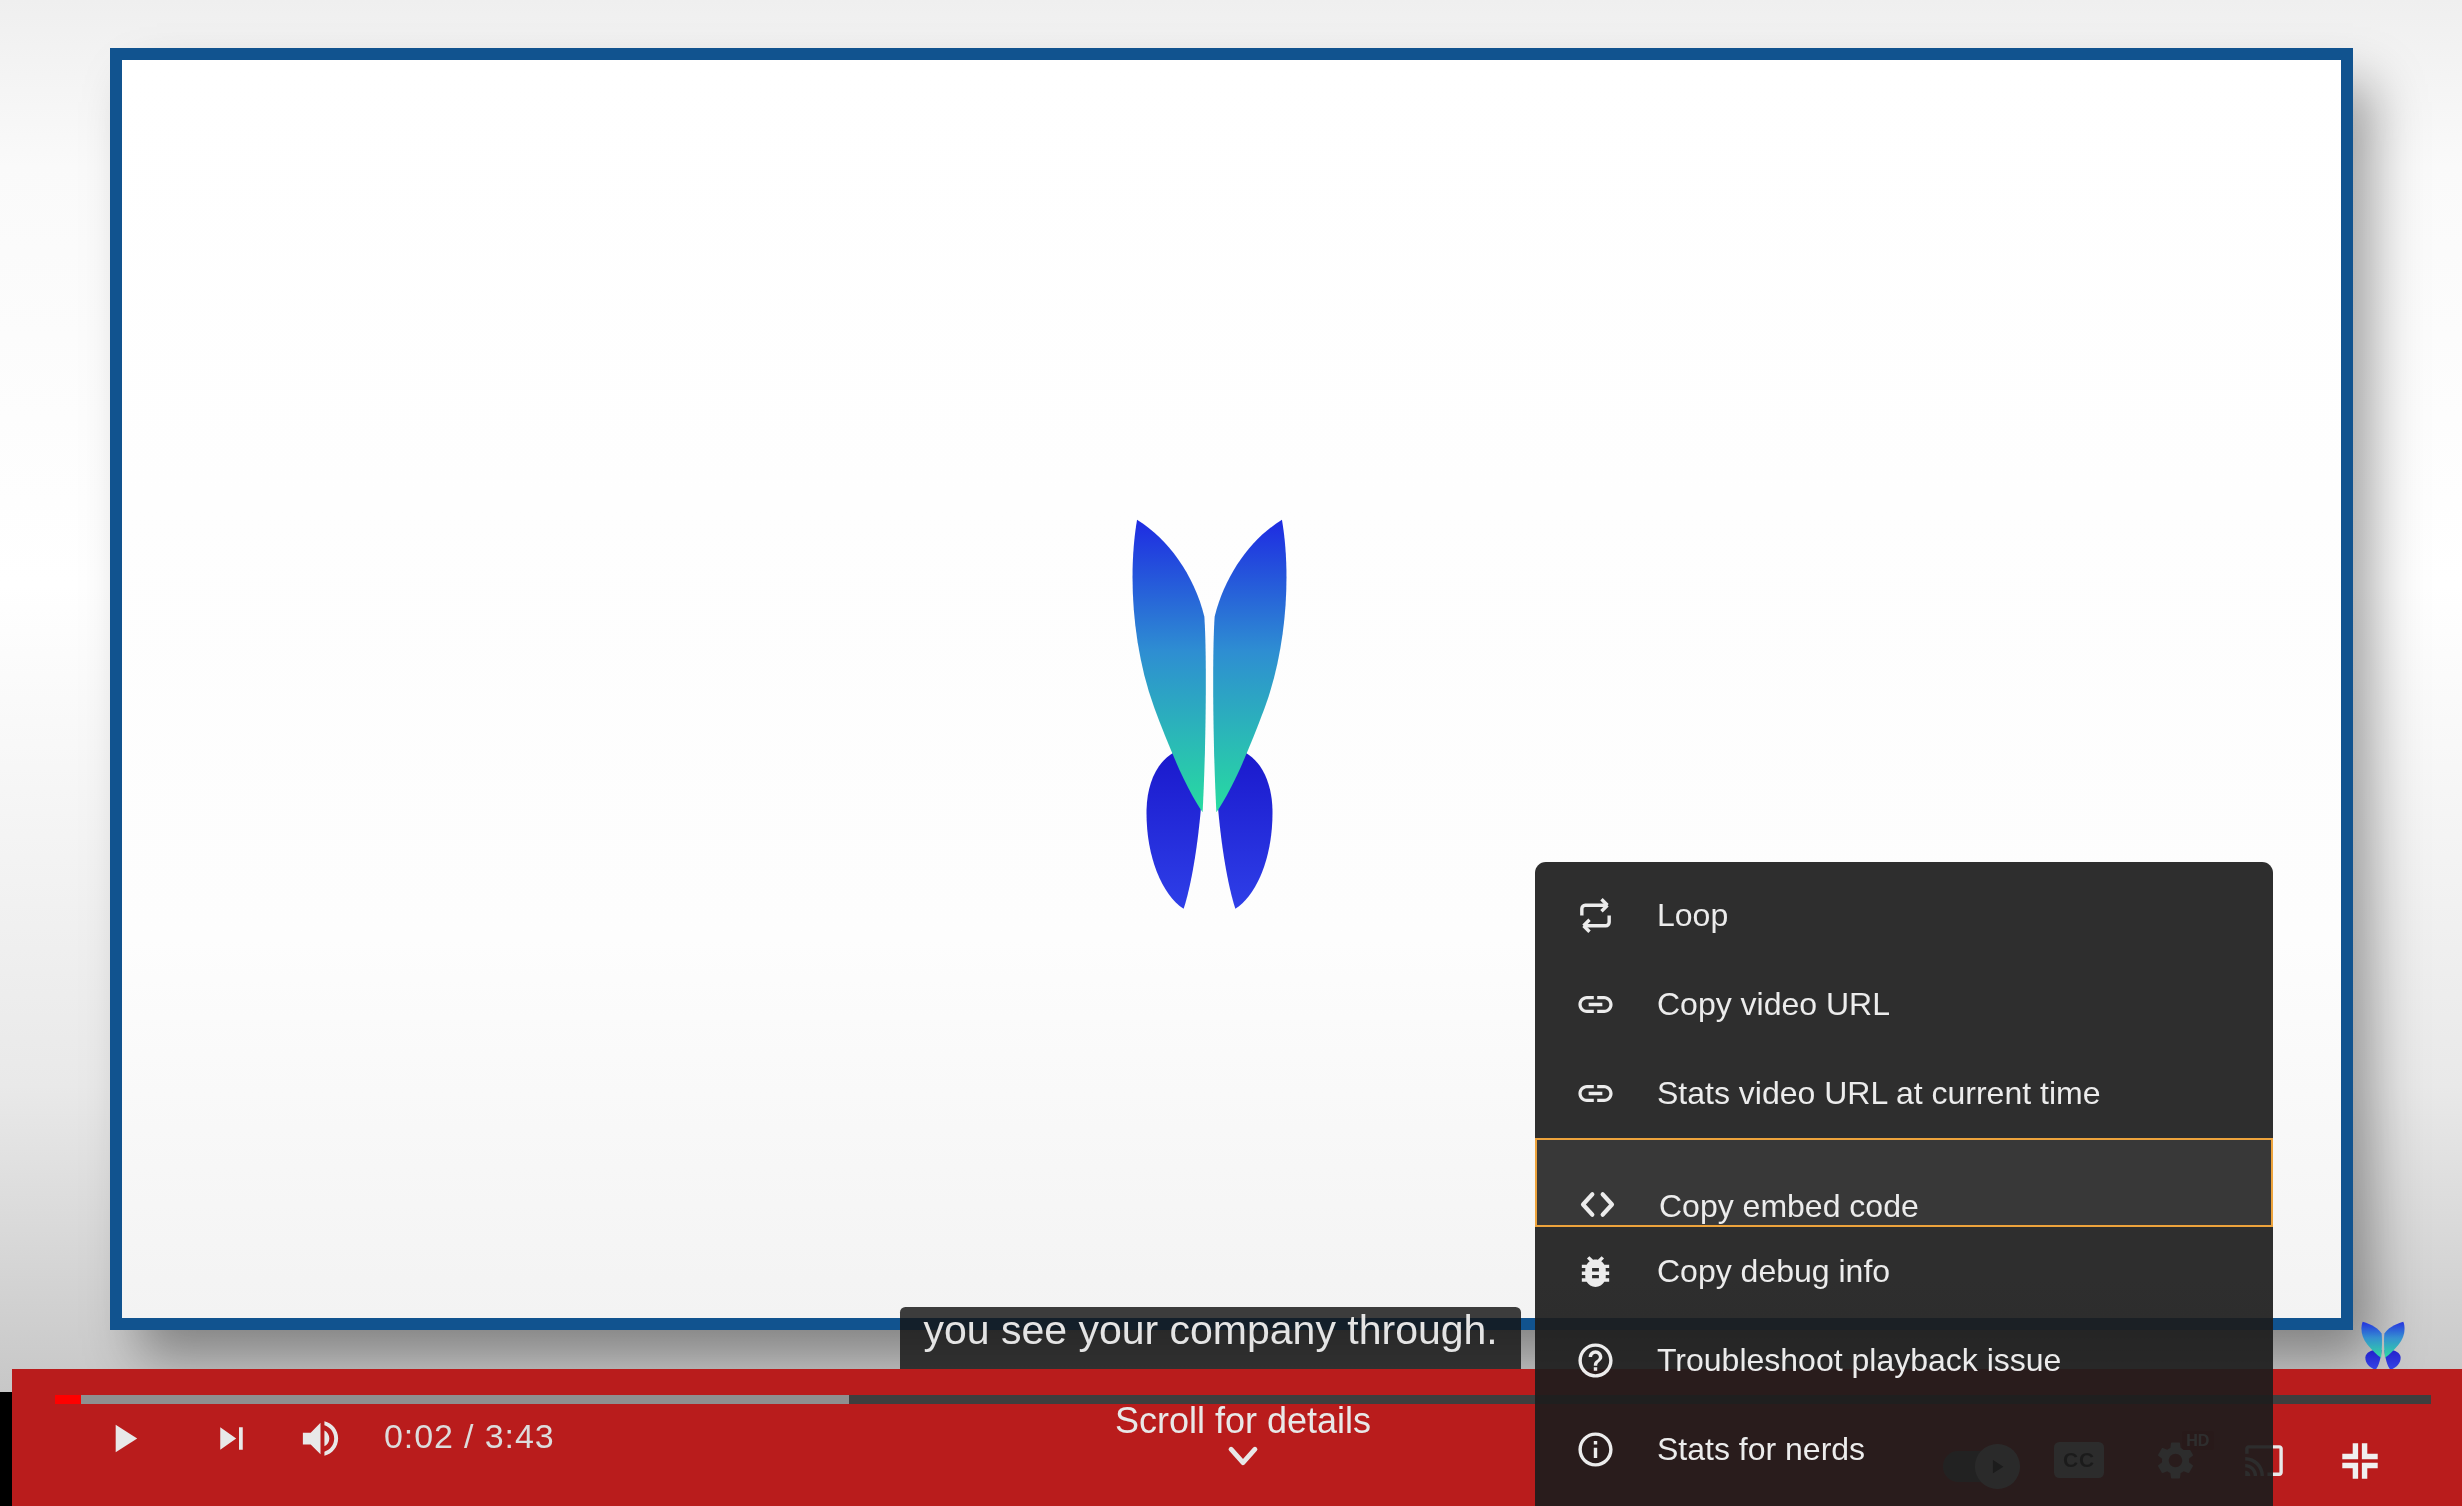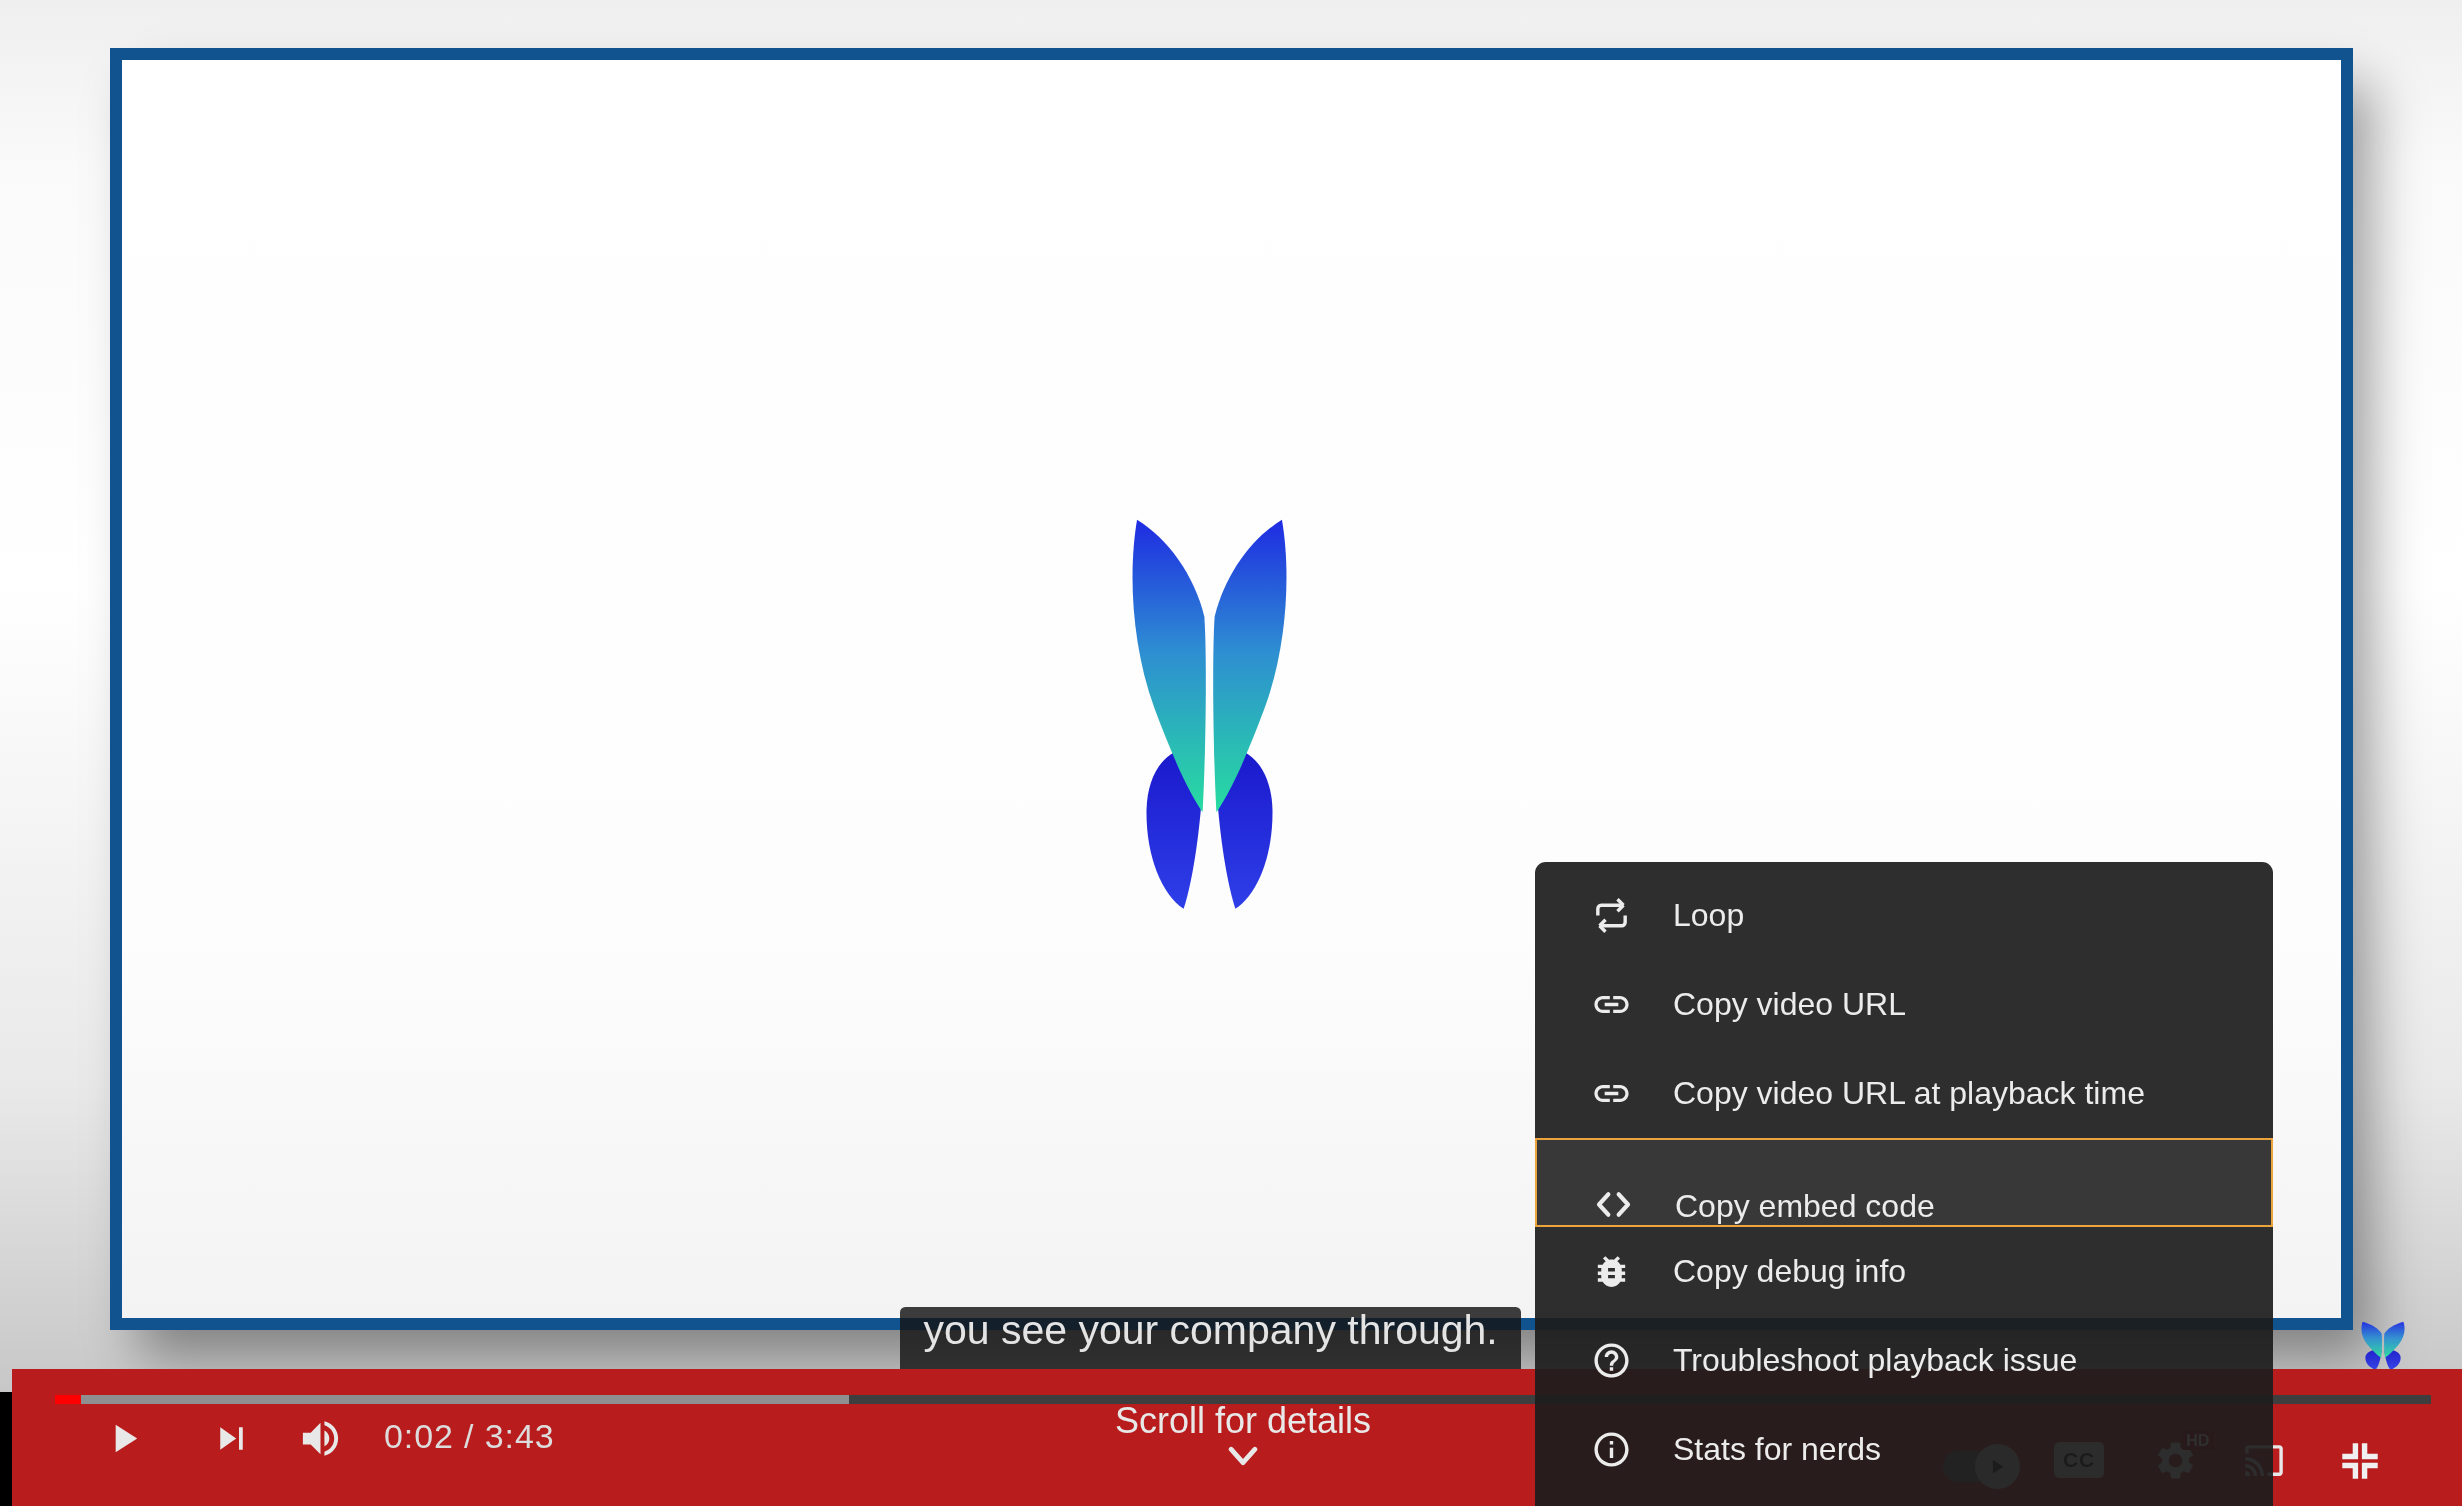--- a/index.html
+++ b/index.html
@@ -45,21 +45,21 @@
   .hd-badge { position:absolute; right:-10.8px; top:-7.2px; background:#b00000; color:#fff;
               font-size:16px; font-weight:bold; padding:1.8px 4.5px; border-radius:2.7px; line-height:1; }
   .autoplay-pill { position:relative; width:70px; height:31px; background:#6b6b6b; border-radius:15.3px; }
   .autoplay-knob { position:absolute; right:-7.2px; top:-7.2px; width:45px; height:45px; border-radius:50%;
                    background:#cfcfcf; display:flex; align-items:center; justify-content:center; }
 
   
   .menu { position:absolute; left:1535px; top:862px; width:738px; height:644px;
           background:rgba(28,28,28,0.92); border-radius:10.8px 10.8px 0 0;
           padding-top:9px; z-index:10; overflow:hidden; }
-  .menu-item { height:89px; display:flex; align-items:center; cursor:default;padding-left:16px; }
+  .menu-item { height:89px; display:flex; align-items:center; cursor:default; }
   .menu-item .mi-icon { width:41px; height:41px; margin-left:40px; flex:none;
                         display:flex; align-items:center; justify-content:center; }
   .menu-item .mi-label { margin-left:41px; font-size:32px; color:#ececec; white-space:nowrap; }
   .menu-item.highlighted { border:2.7px solid #eda33c; background:rgba(255,255,255,0.05);align-items:flex-end; }
 </style>
 </head>
 <body>
 
 <div class="root">
 
@@ -189,21 +189,21 @@
       </span>
       <span class="mi-label">Copy video URL</span>
     </div>
 
     <div class="menu-item">
       <span class="mi-icon">
         <svg width="41" height="41" viewBox="0 0 24 24">
           <path d="M3.9 12c0-1.71 1.39-3.1 3.1-3.1h4V7H7c-2.76 0-5 2.24-5 5s2.24 5 5 5h4v-1.9H7c-1.71 0-3.1-1.39-3.1-3.1zM8 13h8v-2H8v2zm9-6h-4v1.9h4c1.71 0 3.1 1.39 3.1 3.1s-1.39 3.1-3.1 3.1h-4V17h4c2.76 0 5-2.24 5-5s-2.24-5-5-5z" fill="#ececec"></path>
         </svg>
       </span>
-      <span class="mi-label">Copy video URL at playback time</span>
+      <span class="mi-label">Stats video URL at current time</span>
     </div>
 
     <div class="menu-item highlighted">
       <span class="mi-icon">
         <svg width="41" height="41" viewBox="0 0 24 24" fill="none" stroke="#ececec" stroke-width="2.4" stroke-linecap="round" stroke-linejoin="round">
           <polyline points="9,6 3.5,12 9,18"></polyline>
           <polyline points="15,6 20.5,12 15,18"></polyline>
         </svg>
       </span>
       <span class="mi-label">Copy embed code</span>

